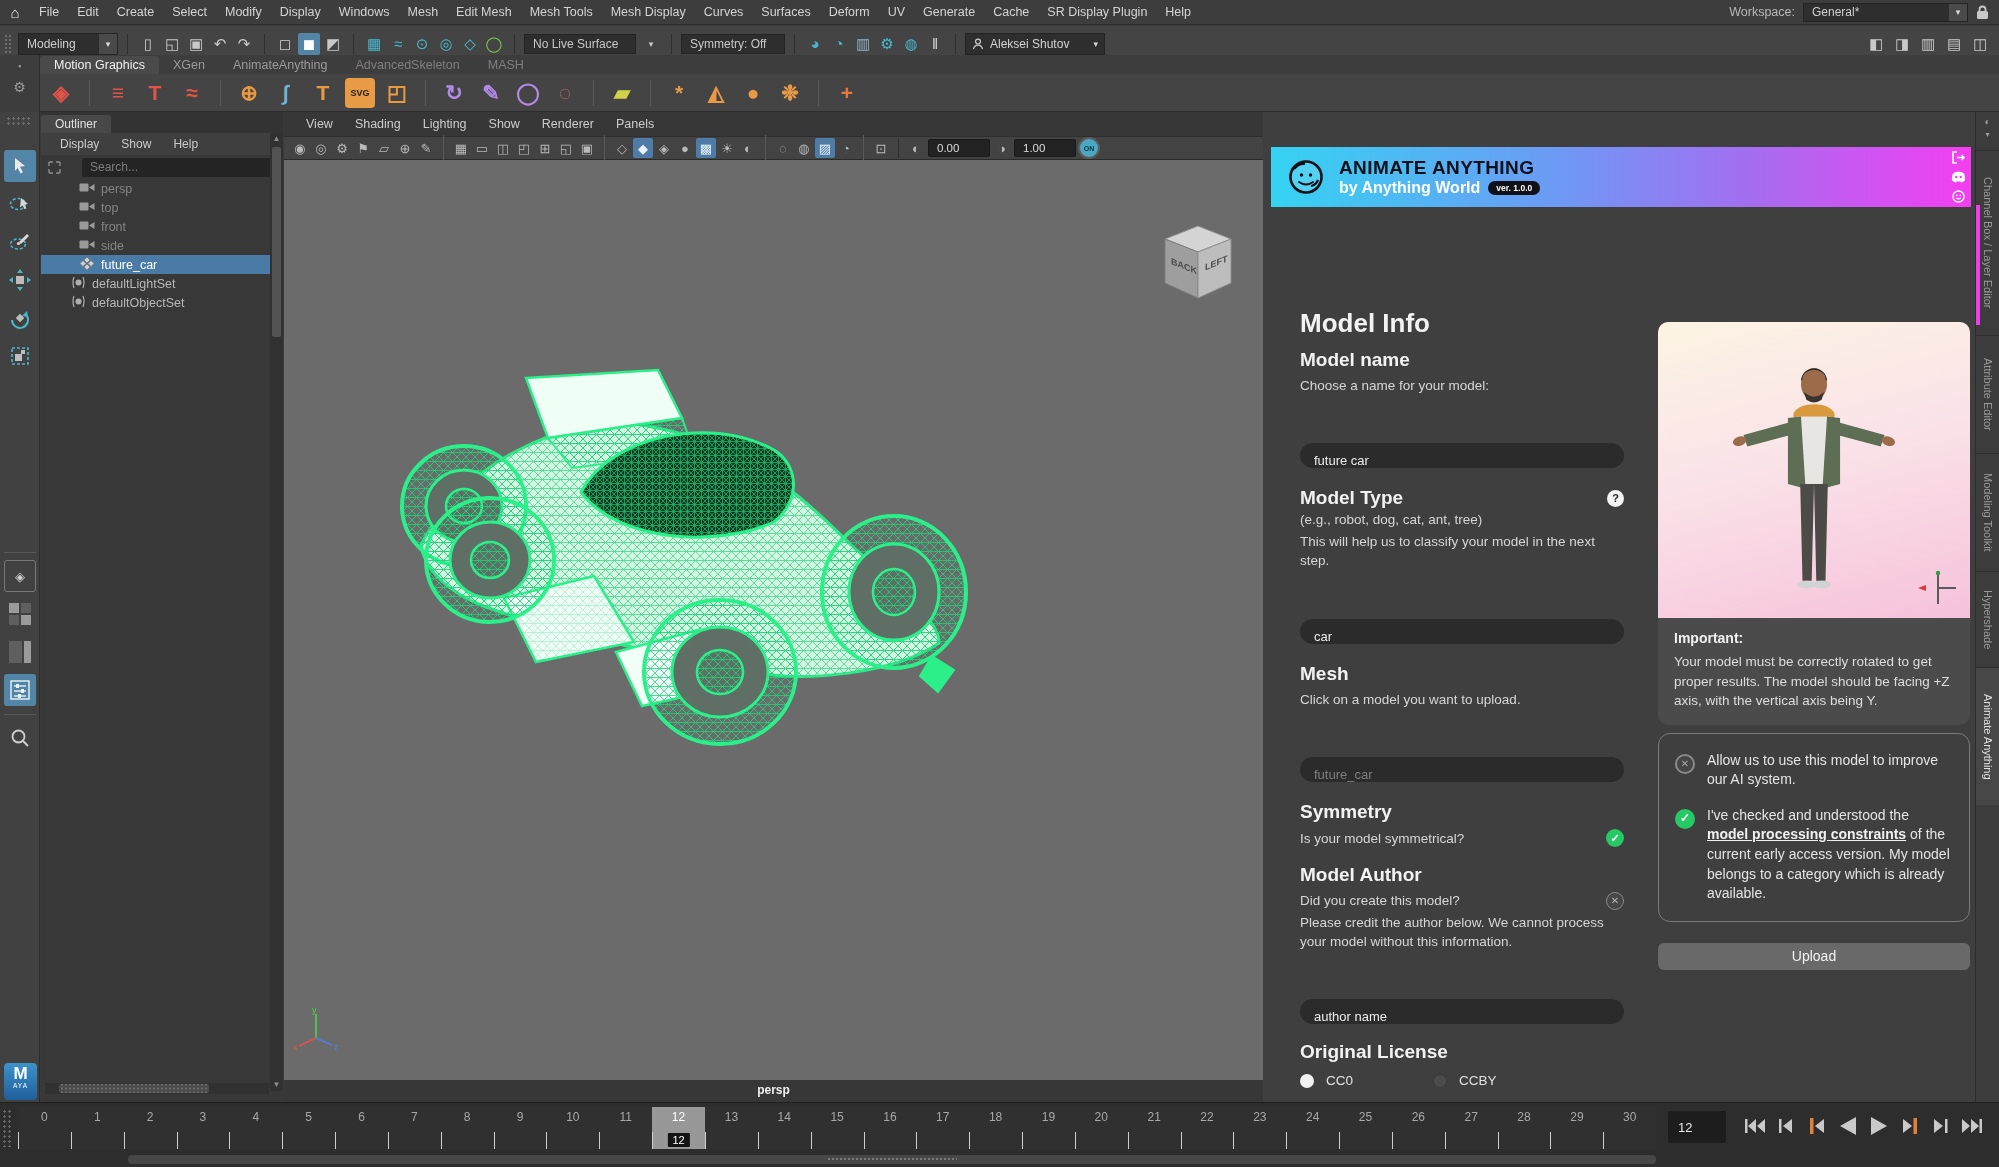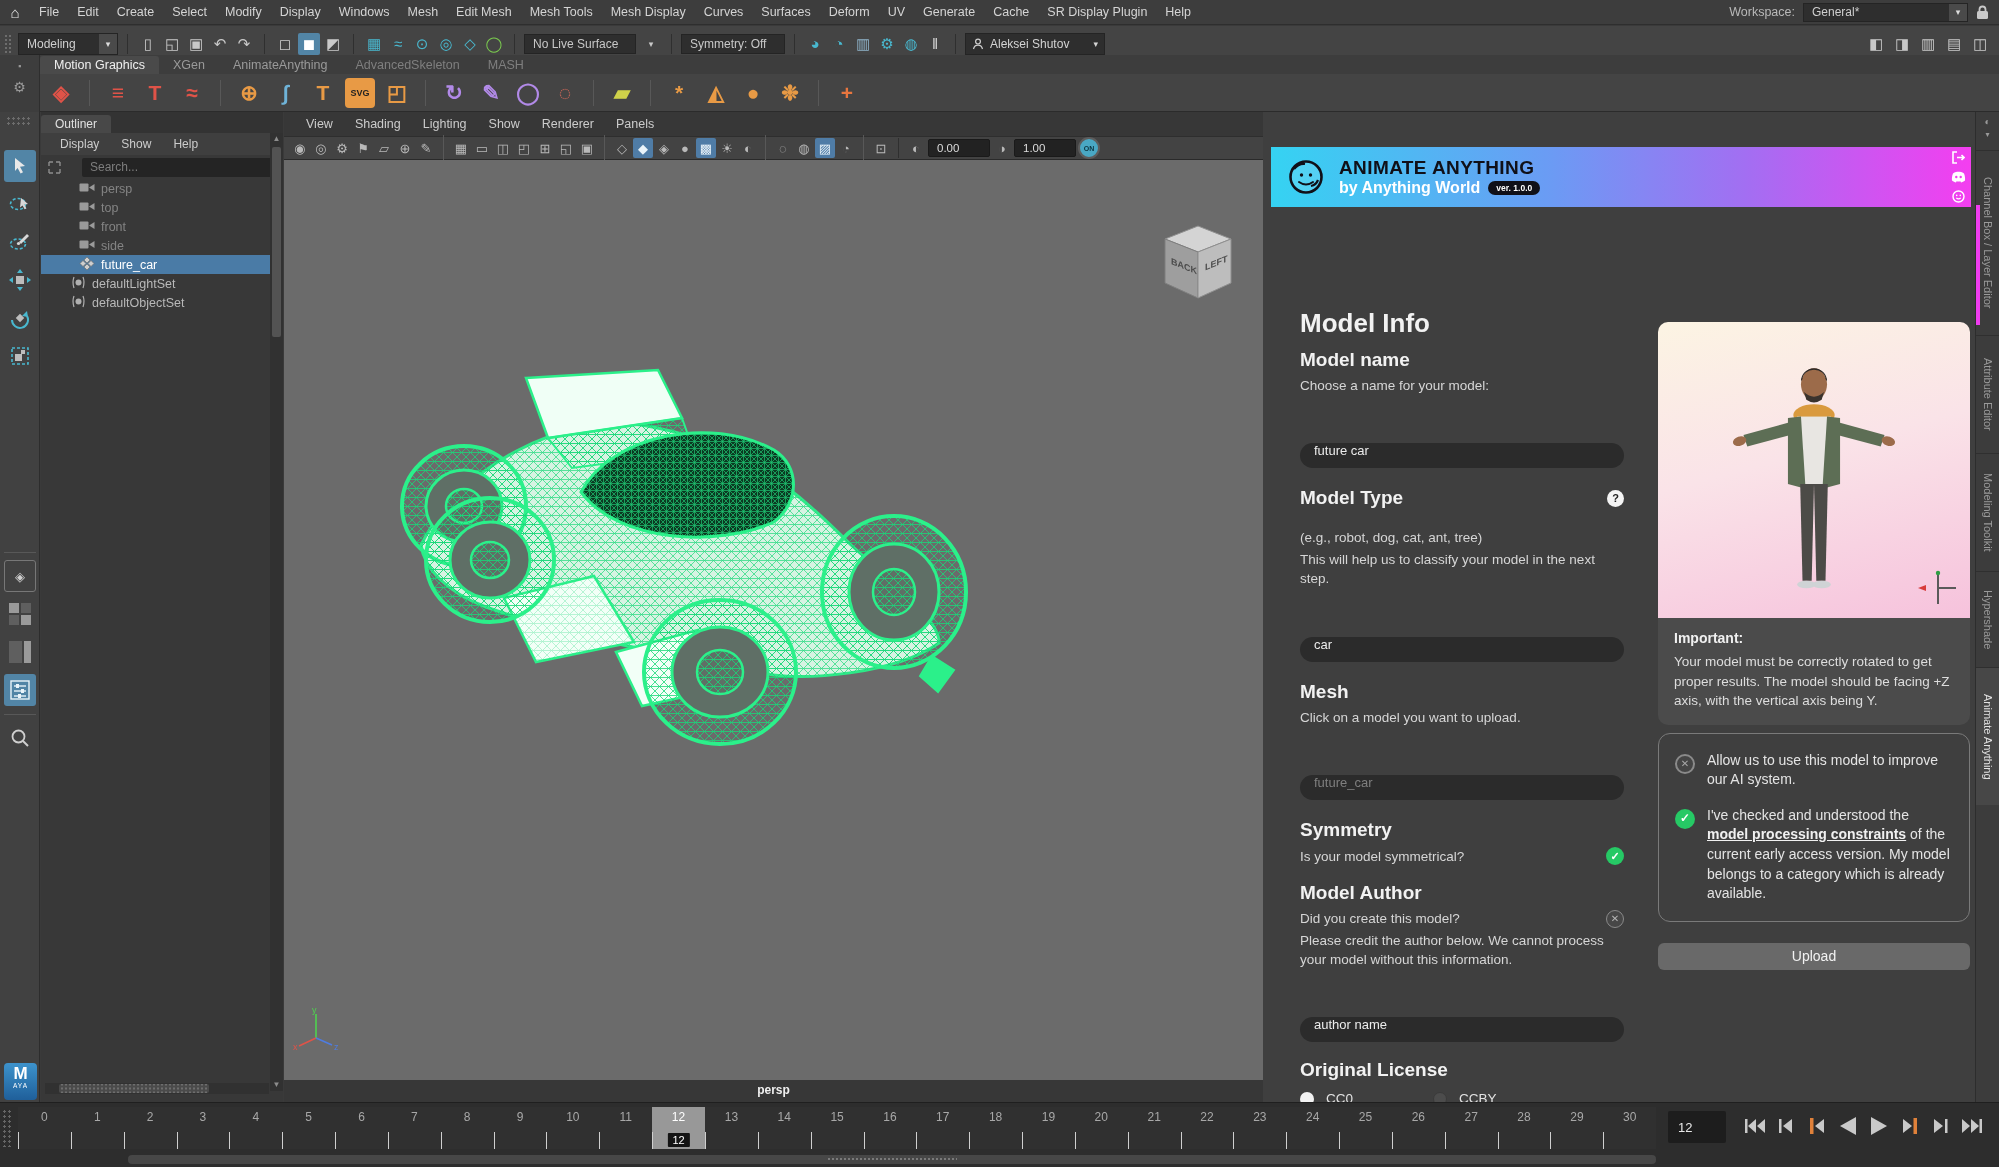--- a/index.html
+++ b/index.html
@@ -107,21 +107,21 @@
   .verpill { background:#101018; color:#ffffff; font-size:8.5px; font-weight:bold; border-radius:9px; padding:2px 8px; }
   .banner-icons { position:absolute; right:0; top:0; bottom:0; width:26px; display:flex; flex-direction:column;
                   align-items:center; justify-content:center; gap:7px; }
   .hero { position:absolute; left:0; top:108px; width:712px; text-align:center; color:#fafafa; font-size:25px;
           font-weight:bold; line-height:35px; }
   .col-l { position:absolute; left:37px; top:196px; width:324px; }
   .col-r { position:absolute; left:395px; top:210px; width:312px; }
   .h1 { font-size:26px; font-weight:bold; color:#f2f2f2; }
   .h2 { font-size:19px; font-weight:bold; color:#f2f2f2; }
   .cap { font-size:13.5px; color:#d6d6d6; line-height:1.42; }
-  .pill { background:#2b2b2b; border-radius:13px; height:25px; display:flex; align-items:flex-start; padding:0 14px;
+  .pill { background:#2b2b2b; border-radius:13px; height:25px; display:flex; align-items:flex-end; padding:0 14px;
           color:#ececec; font-size:13px;margin-top:48px; }
   .pill.ph { color:#7f7f7f; }
   .rowsplit { display:flex; align-items:center; justify-content:space-between; }
   .qicon { width:17px; height:17px; border-radius:50%; background:#f4f4f4; color:#222; font-size:11px; font-weight:bold;
            display:flex; align-items:center; justify-content:center; }
   .checkg { width:18px; height:18px; border-radius:50%; background:#26c965; color:#fff; font-size:11px; font-weight:bold;
             display:flex; align-items:center; justify-content:center; }
   .xicon { width:18px; height:18px; border-radius:50%; background:#474747; border:1.5px solid #8a8a8a; color:#b5b5b5;
            font-size:10px; display:flex; align-items:center; justify-content:center; }
   .radio-row { display:flex; align-items:center; gap:80px; }
@@ -665,21 +665,21 @@
 
     <div class="col-l">
       <div class="h1" style="margin-bottom:10px;">Model Info</div>
 
       <div class="h2" style="margin-bottom:5px;">Model name</div>
       <div class="cap" style="margin-bottom:7px;">Choose a name for your model:</div>
       <div class="pill" style="margin-bottom:19px;">
           <span>future car</span>
         </div>
 
-      <div class="rowsplit" style="margin-bottom:19px;">
+      <div class="rowsplit" style="margin-bottom:1px;">
         <span class="h2">Model Type</span>
         <span class="qicon">?</span>
       </div>
       <div class="cap" style="margin-bottom:3px;">(e.g., robot, dog, cat, ant, tree)</div>
       <div class="cap" style="margin-bottom:9px;">This will help us to classify your model in the next step.</div>
       <div class="pill" style="margin-bottom:19px;">
           <span>car</span>
         </div>
 
       <div class="h2" style="margin-bottom:5px;">Mesh</div>

